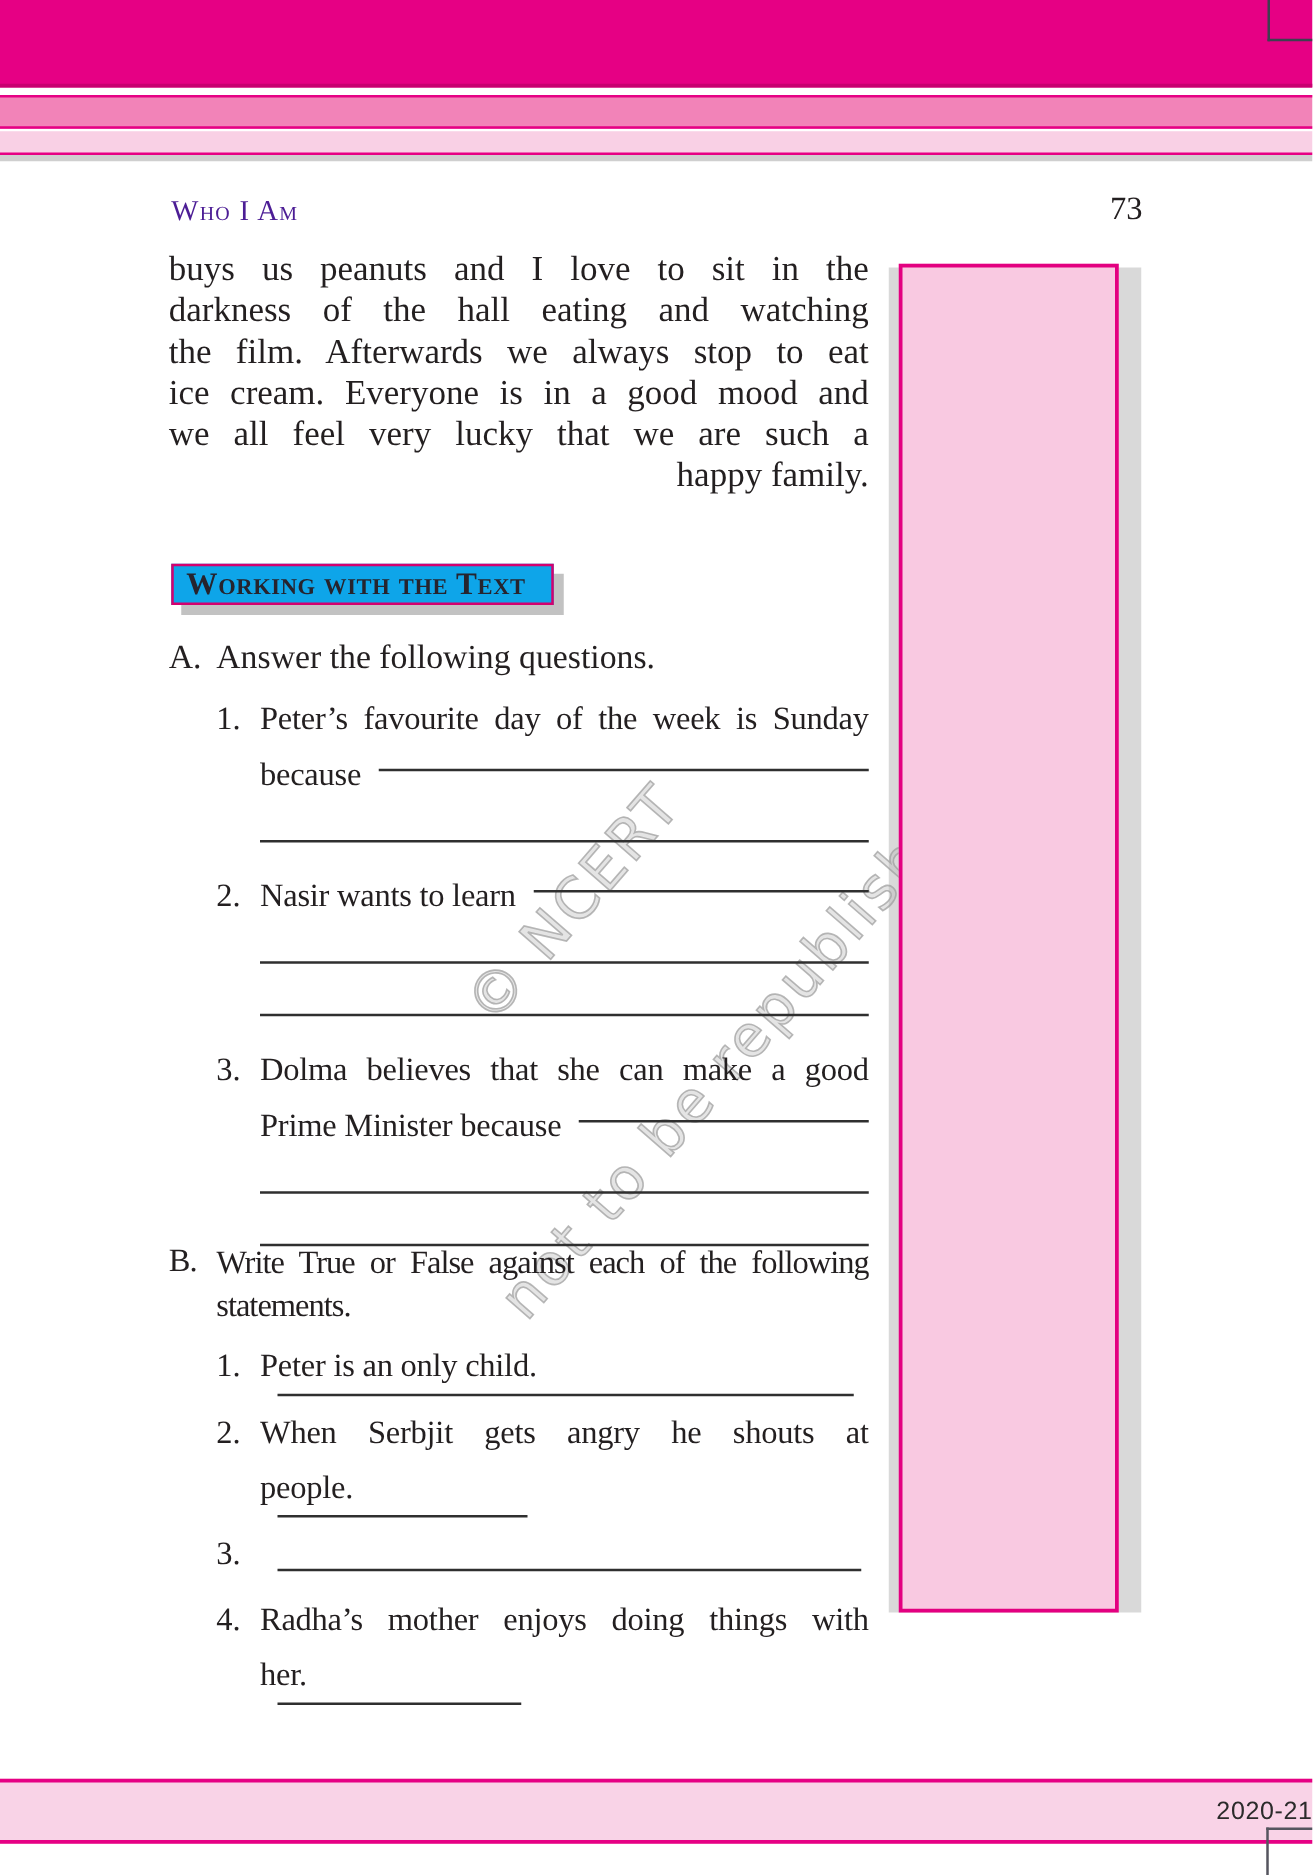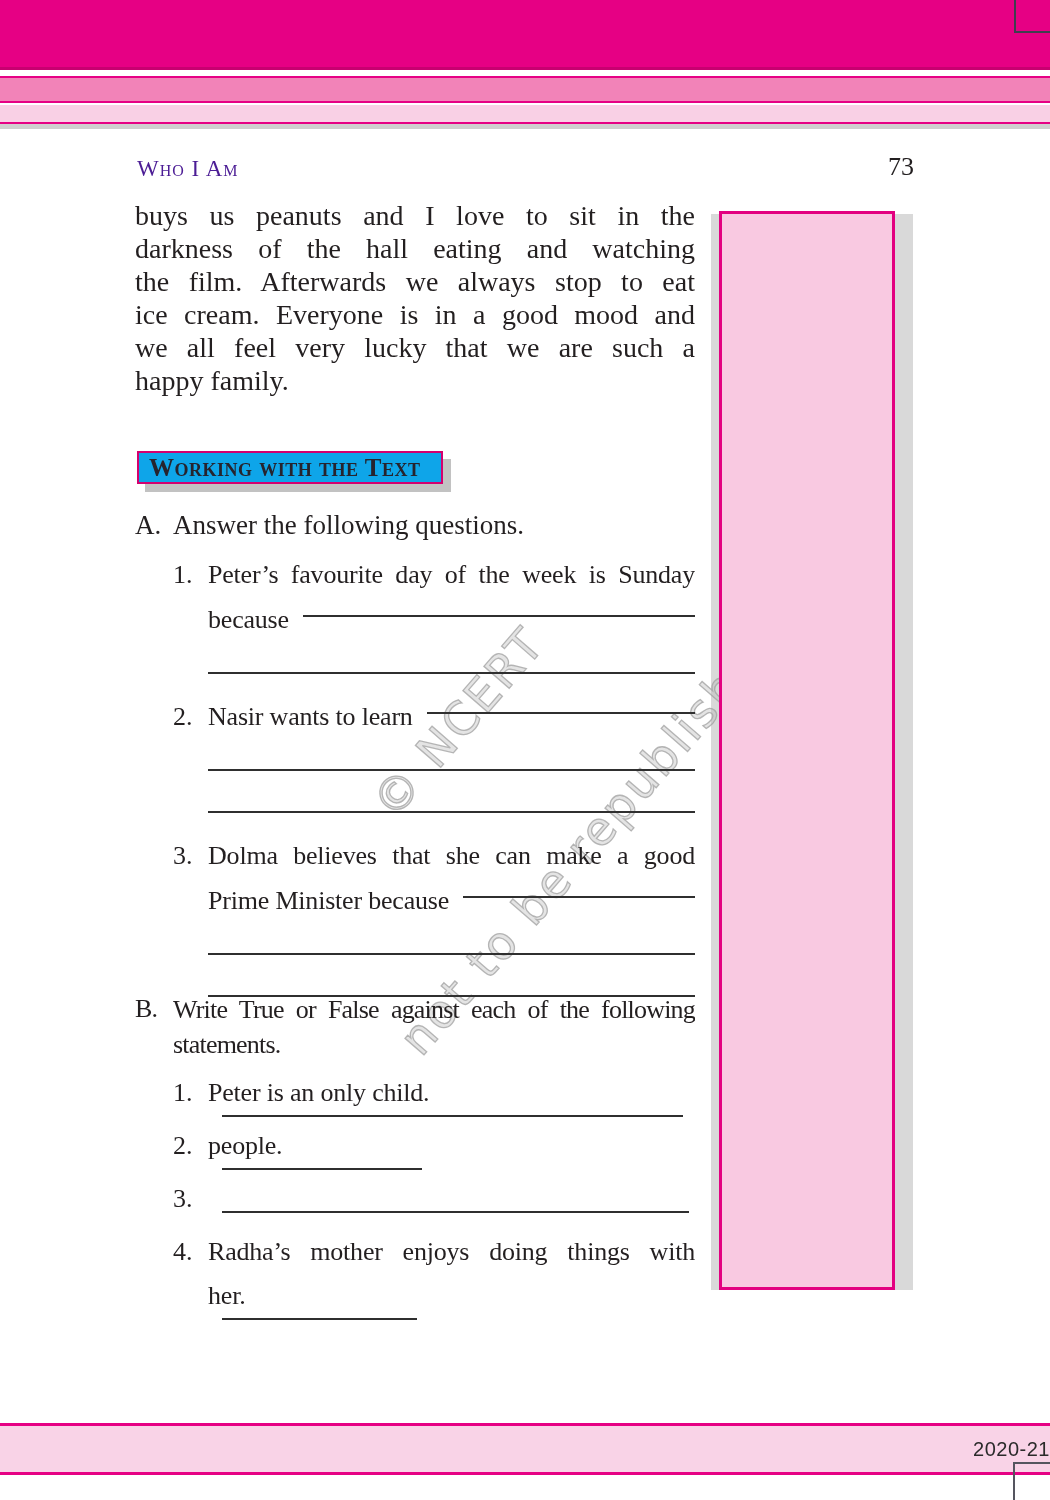--- a/index.html
+++ b/index.html
@@ -43,21 +43,21 @@
     font-family:"DejaVu Sans", sans-serif; font-size:46px; letter-spacing:3px;
     color:rgba(185,185,185,0.38); -webkit-text-stroke:1.3px rgba(160,160,160,0.75);
     white-space:nowrap; }
 
   
   .col { position:absolute; left:123px; width:560px; z-index:3;margin-left:12px; }
 
   #para { top:199px; font-size:28px; }
   .pline { height:33px; line-height:33px; overflow:hidden; text-align:justify; }
   .pline::after { content:""; display:inline-block; width:100%; height:0; }
-  .pline.last { text-align:left; }
+  .pline.last { text-align:right; }
   .pline.last::after { content:none; }
 
   
   .headbox { position:absolute; left:137px; top:451px; width:306px; height:33px;
     background:#0ea5e9; border:2px solid #D4006E; box-shadow:8px 8px 0 #C2C2C2;
     display:flex; align-items:center; padding-left:10px; z-index:3; }
   .headbox span { font-size:25px; font-weight:bold; font-variant:small-caps;
     letter-spacing:0.5px; color:#26242E; }
 
   
@@ -192,20 +192,21 @@
   <div class="s">
     <span class="num">1.</span>
     <div class="sfill">
       <span class="txt">Peter is an only child.</span>
       <span class="blank" style="margin-right:12px;"></span>
     </div>
   </div>
 
   <div class="s">
     <span class="num">2.</span>
+    <div class="sline just">When Serbjit gets angry he shouts at</div>
     <div class="sfill">
       <span class="txt">people.</span>
       <span class="blank fixed" style="width:200px;"></span>
     </div>
   </div>
 
   <div class="s">
     <span class="num">3.</span>
     <div class="sfill">
       <span class="blank" style="margin-right:6px;"></span>

